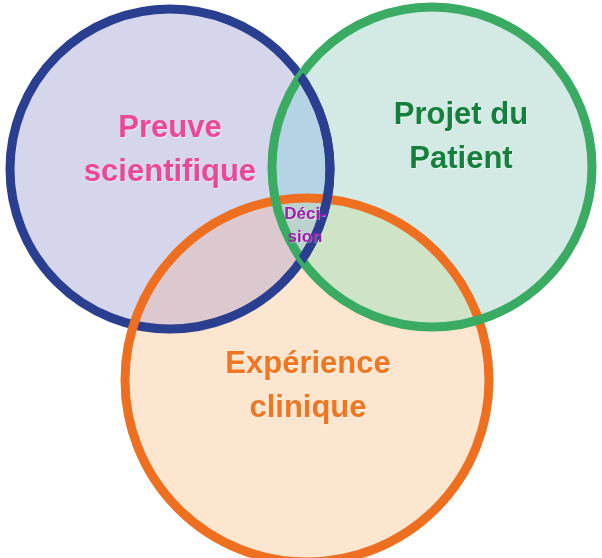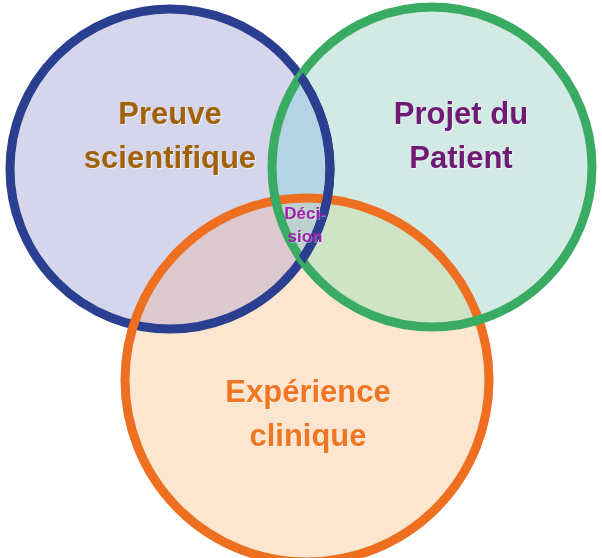--- a/index.html
+++ b/index.html
@@ -48,21 +48,21 @@
   #label-patient {
     left: 330px;
     top: 92px;
     width: 262px;
     font-size: 31px;
     color: #1e9141;
     text-shadow: 1px 1px 0 rgba(255,255,255,0.45);
   }
   #label-experience {
     left: 130px;
-    top: 370px;
+    top: 341px;
     width: 356px;
     font-size: 31px;
     color: #ef7622;
     text-shadow: 1px 1px 0 rgba(255,255,255,0.45);
   }
   #label-decision {
     left: 255px;
     top: 203px;
     width: 100px;
     font-size: 17px;
@@ -110,24 +110,24 @@
     </g>
 
     <circle id="stroke-evidence-under" cx="170" cy="169" r="160" fill="none" stroke="#2b3f90" stroke-width="9"></circle>
     <circle id="stroke-experience" cx="307" cy="380" r="182" fill="none" stroke="#ed6f1f" stroke-width="9"></circle>
     <circle id="stroke-patient" cx="432" cy="167" r="160" fill="none" stroke="#3aab63" stroke-width="9"></circle>
     <g clip-path="url(#clip-patient)">
       <circle id="stroke-evidence-over" cx="170" cy="169" r="160" fill="none" stroke="#2b3f90" stroke-width="9"></circle>
     </g>
   </svg>
 
-  <div class="venn-label" id="label-evidence" style="color: #a16207;">Preuve
+  <div class="venn-label" id="label-evidence" style="color: #ec4899; margin-top: 13px;">Preuve
 scientifique</div>
 
-  <div class="venn-label" id="label-patient" style="color: #701a75; text-align: center;">Projet du
+  <div class="venn-label" id="label-patient" style="color: #15803d; text-align: center;">Projet du
 Patient</div>
 
   <div class="venn-label" id="label-experience" style="color: rgb(239, 118, 34);">Expérience
 clinique</div>
 
   <div class="venn-label" id="label-decision" style="color: #a21caf;">Déci-
 sion</div>
 
 </div>
 

